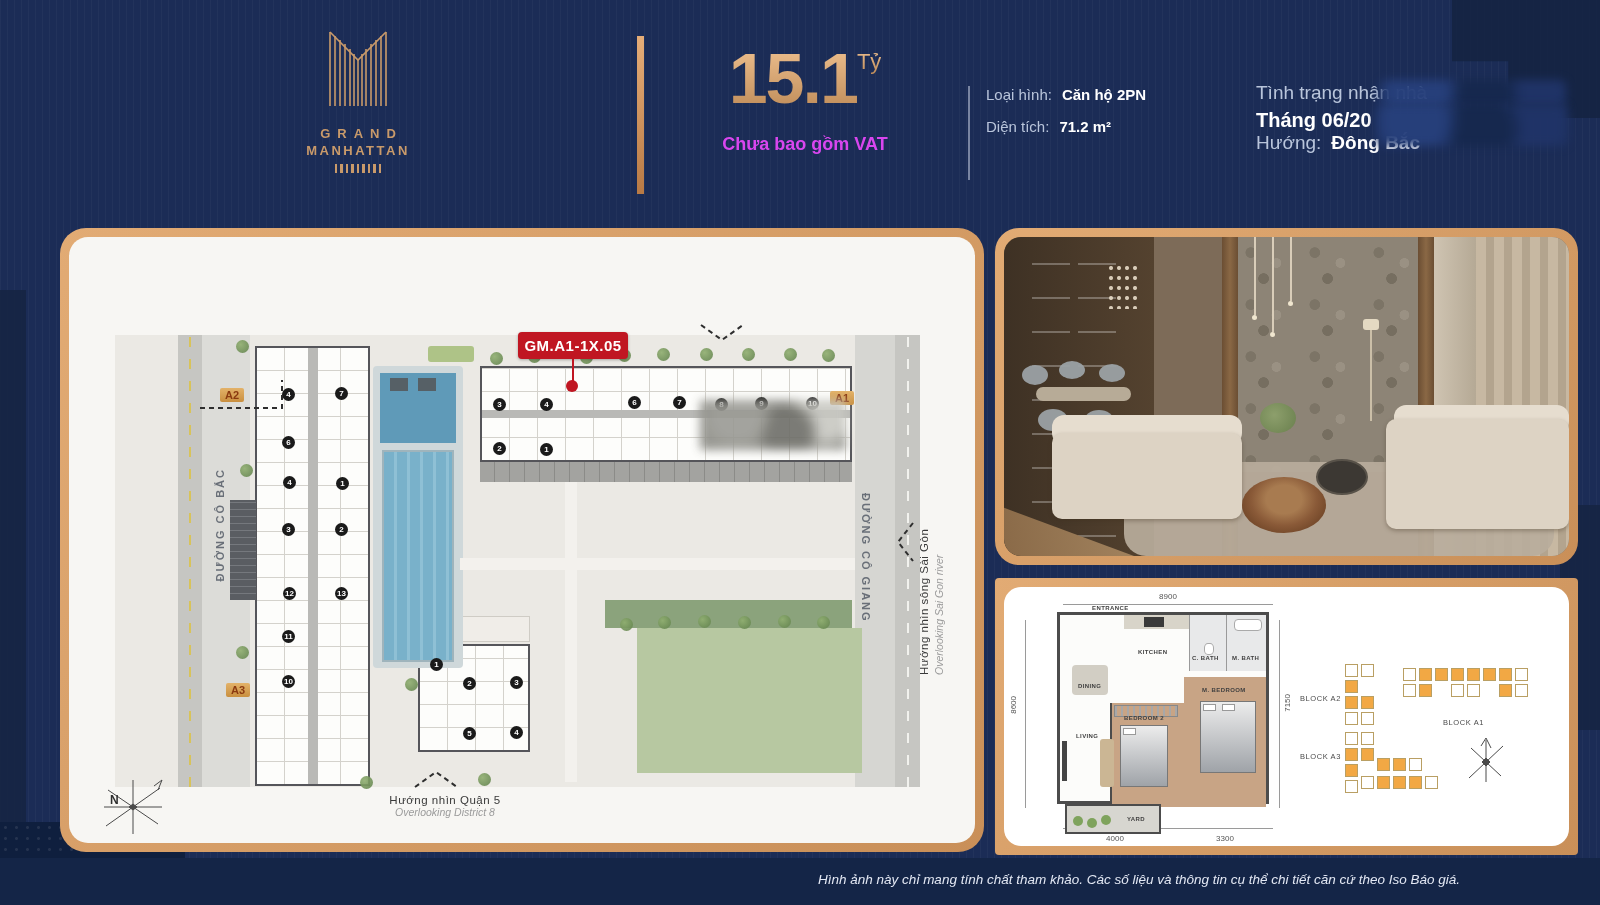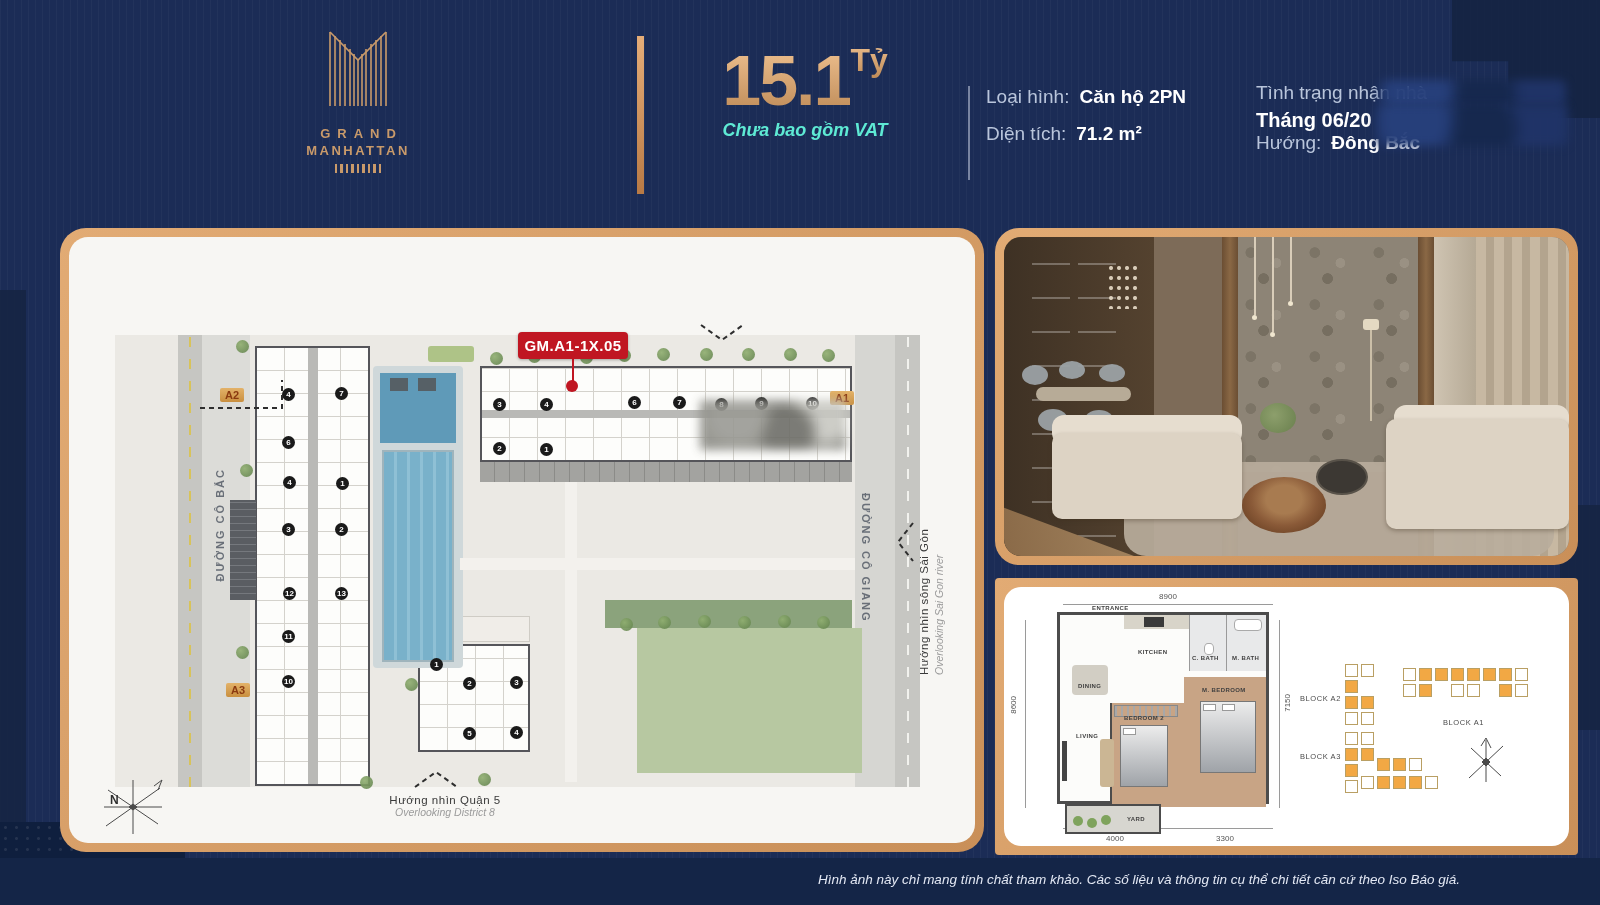--- a/index.html
+++ b/index.html
@@ -25,26 +25,26 @@
   .logo .brand2 { margin-top:2px; font-size:13px; font-weight:bold; letter-spacing:2.5px; color:#c99a6a; }
   .logo .bars { display:flex; justify-content:center; gap:3px; margin-top:6px; }
   .logo .bars span { width:2.5px; height:9px; background:#c99a6a; }
 
   .gold-divider { position:absolute; left:637px; top:36px; width:7px; height:158px; z-index:2;
     background:linear-gradient(180deg,#e5ad78,#b87a45); }
   .price { position:absolute; left:655px; top:42px; width:300px; text-align:center; z-index:2; }
   .price .plabel { font-size:21px; font-weight:bold; color:#f6f3ec; }
   .price .pvalue { font-size:70px; font-weight:800; letter-spacing:-2px; line-height:1.0; margin-top:2px;
     background:linear-gradient(180deg,#eec08f,#bd8a57); -webkit-background-clip:text; background-clip:text; color:transparent; display:inline-block; }
-  .price .punit { font-size:32px; font-weight:700; vertical-align:34px; letter-spacing:0;
+  .price .punit { font-size:22px; font-weight:400; vertical-align:34px; letter-spacing:0;
     background:linear-gradient(180deg,#eec08f,#bd8a57); -webkit-background-clip:text; background-clip:text; color:transparent; display:inline-block; }
-  .price .pnote { font-size:18px; font-style:italic; font-weight:bold; color:#5eead4; margin-top:4px; }
+  .price .pnote { font-size:18px; font-weight:bold; color:#d946ef; margin-top:20px; }
 
   .thin-divider { position:absolute; left:968px; top:86px; width:2px; height:94px; background:rgba(215,222,238,.5); z-index:2; }
-  .specs1 { position:absolute; left:986px; top:86px; z-index:2; font-size:19px; }
+  .specs1 { position:absolute; left:986px; top:86px; z-index:2; font-size:15px; }
   .specs1 .row { margin-bottom:15px; }
   .spec-label { color:#b9c5db; margin-right:10px; }
   .spec-value { color:#ffffff; font-weight:bold; }
   .specs2 { position:absolute; left:1256px; top:82px; z-index:2; font-size:19px; }
   .specs2 .l1 { color:#b9c5db; }
   .specs2 .l2 { color:#fff; font-weight:bold; font-size:20px; margin-top:5px; }
   .specs2 .l3 { margin-top:0; }
   .blurpatch { position:absolute; z-index:3; border-radius:6px; filter:blur(5px); opacity:.97;
     background:
       radial-gradient(circle at 20% 40%, #27407c 0 18%, transparent 30%),

